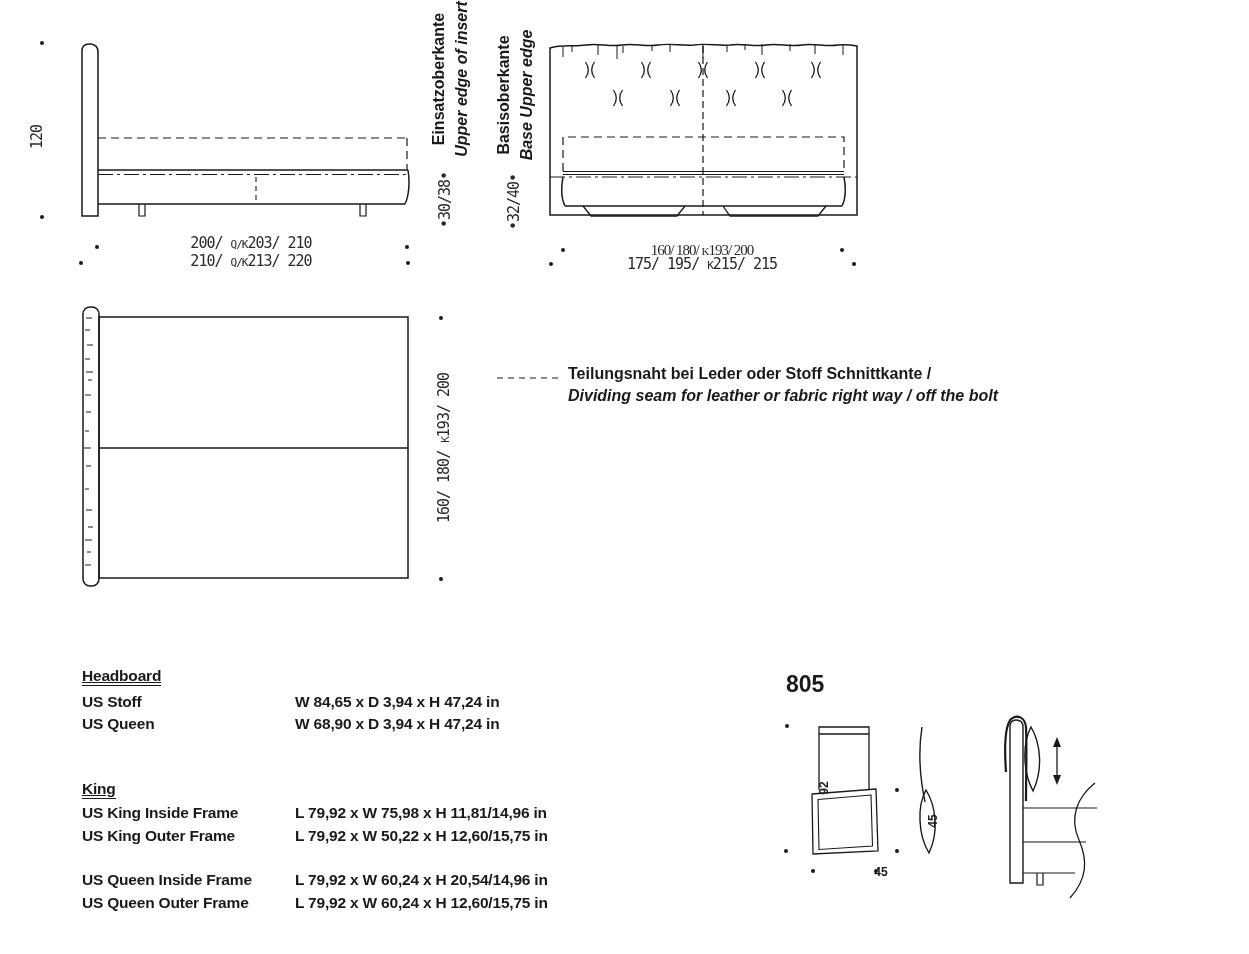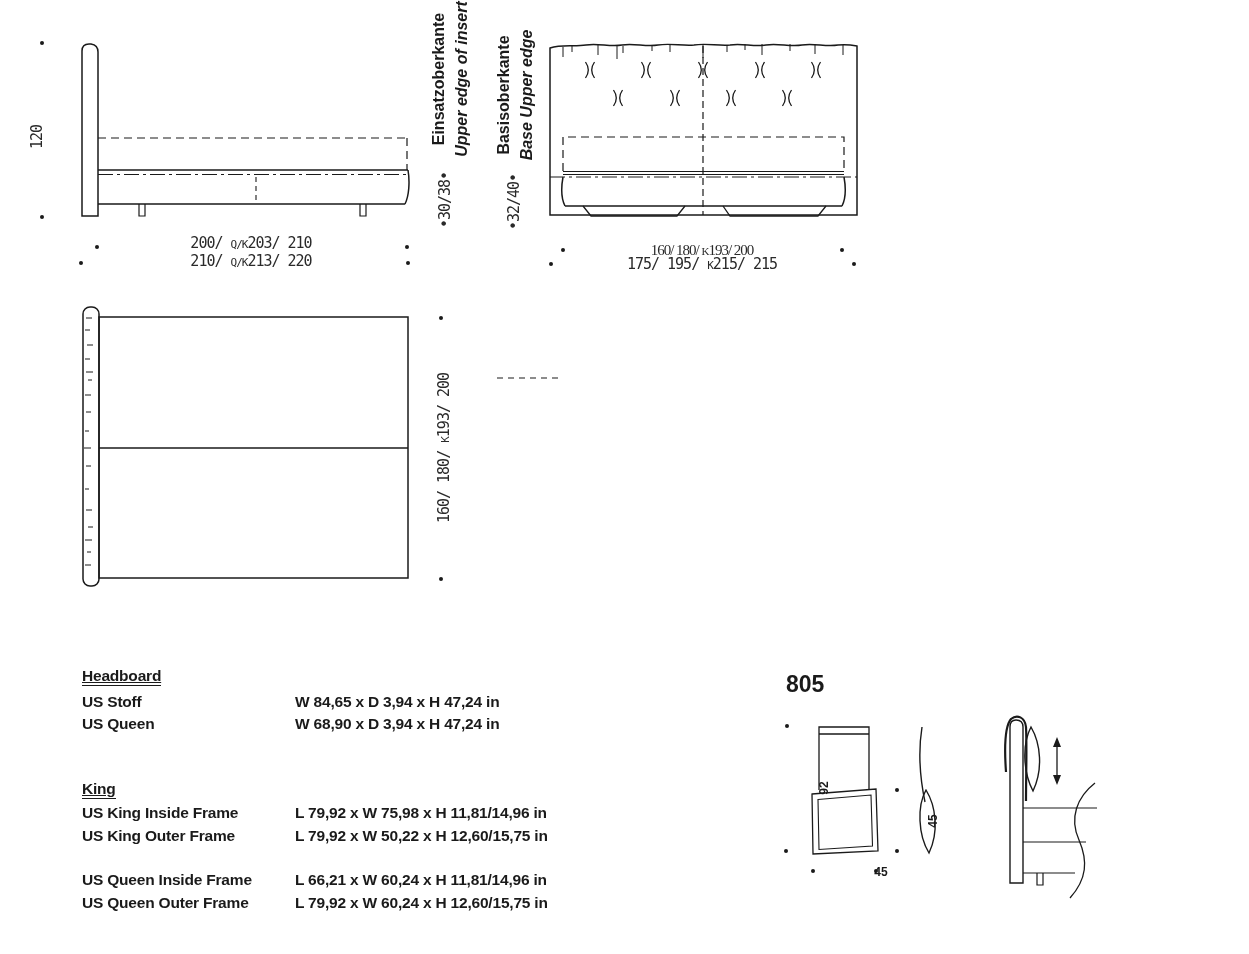--- a/index.html
+++ b/index.html
@@ -133,34 +133,36 @@
   <div class="txt rot dimtext" style="left:445px;top:200px;">•30/38•</div>
 
   <div class="txt rot axislabel" style="left:515px;top:95px;">
     <div class="de">Basisoberkante</div>
     <div class="en">Base Upper edge</div>
   </div>
   <div class="txt rot dimtext" style="left:514px;top:202px;">•32/40•</div>
 
   <div class="txt rot dimtext" style="left:445px;top:448px;"><span>160/ 180/ </span><span class="dimsmall">K</span><span>193/ 200</span></div>
 
+  <div class="txt legend1" style="left:568px;top:365px;">Teilungsnaht bei Leder oder Stoff Schnittkante /</div>
+  <div class="txt legend2" style="left:568px;top:387px;">Dividing seam for leather or fabric right way / off the bolt</div>
 
   <div class="txt ttitle" style="left:82px;top:667px;"><span>Headboard</span></div>
   <div class="txt trow" style="left:82px;top:693px;">US Stoff</div>
   <div class="txt trow" style="left:295px;top:693px;">W 84,65 x D 3,94 x H 47,24 in</div>
   <div class="txt trow" style="left:82px;top:715px;">US Queen</div>
   <div class="txt trow" style="left:295px;top:715px;">W 68,90 x D 3,94 x H 47,24 in</div>
 
   <div class="txt ttitle" style="left:82px;top:780px;"><span>King</span></div>
   <div class="txt trow" style="left:82px;top:804px;">US King Inside Frame</div>
   <div class="txt trow" style="left:295px;top:804px;">L 79,92 x W 75,98 x H 11,81/14,96 in</div>
   <div class="txt trow" style="left:82px;top:827px;">US King Outer Frame</div>
   <div class="txt trow" style="left:295px;top:827px;">L 79,92 x W 50,22 x H 12,60/15,75 in</div>
   <div class="txt trow" style="left:82px;top:871px;">US Queen Inside Frame</div>
-  <div class="txt trow" style="left:295px;top:871px;">L 66,21 x W 60,24 x H 11,81/14,96 in</div>
+  <div class="txt trow" style="left:295px;top:871px;">L 79,92 x W 60,24 x H 20,54/14,96 in</div>
   <div class="txt trow" style="left:82px;top:894px;">US Queen Outer Frame</div>
   <div class="txt trow" style="left:295px;top:894px;">L 79,92 x W 60,24 x H 12,60/15,75 in</div>
 
   <div class="txt model" style="left:786px;top:671px;">805</div>
   <div class="txt rot smallbold" style="left:788px;top:788px;">92</div>
   <div class="txt smallbold" style="left:845px;top:872px;transform:translate(-50%,-50%);">45</div>
   <div class="txt rot smallbold" style="left:897px;top:821px;">45</div>
 
 </div>
 

